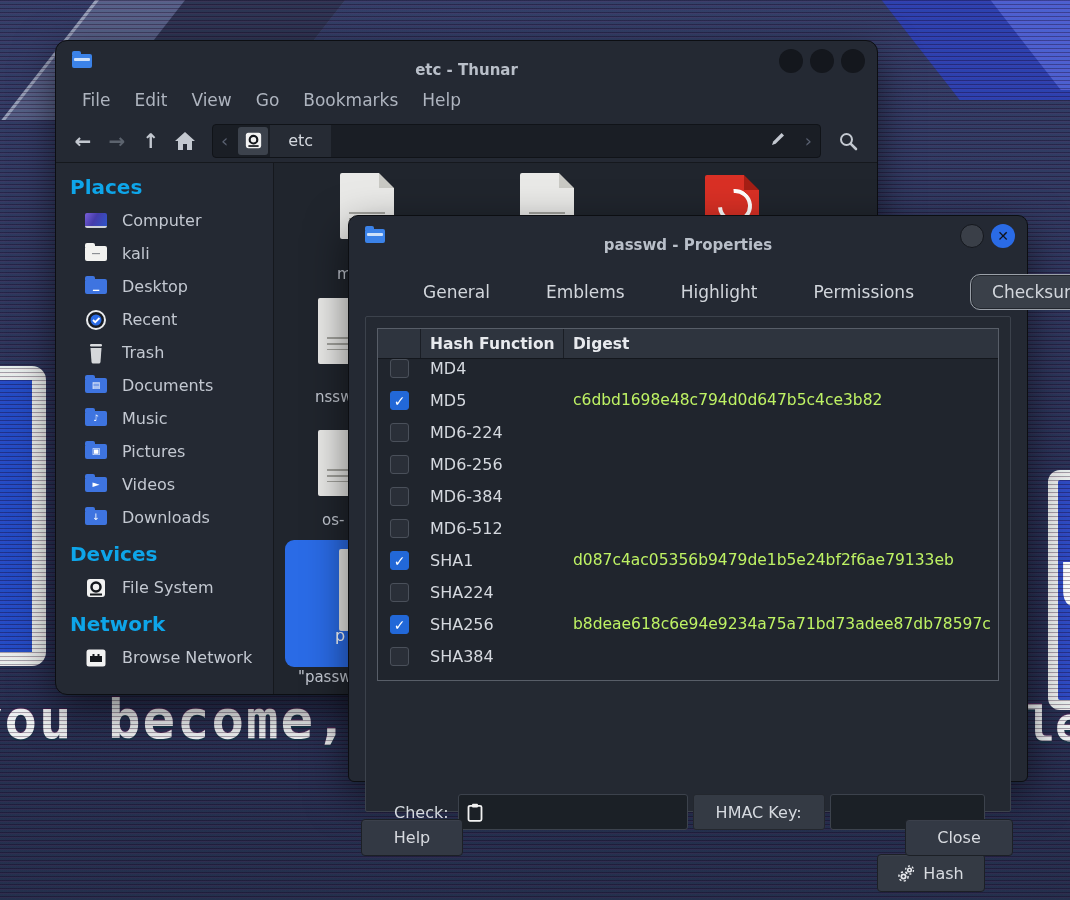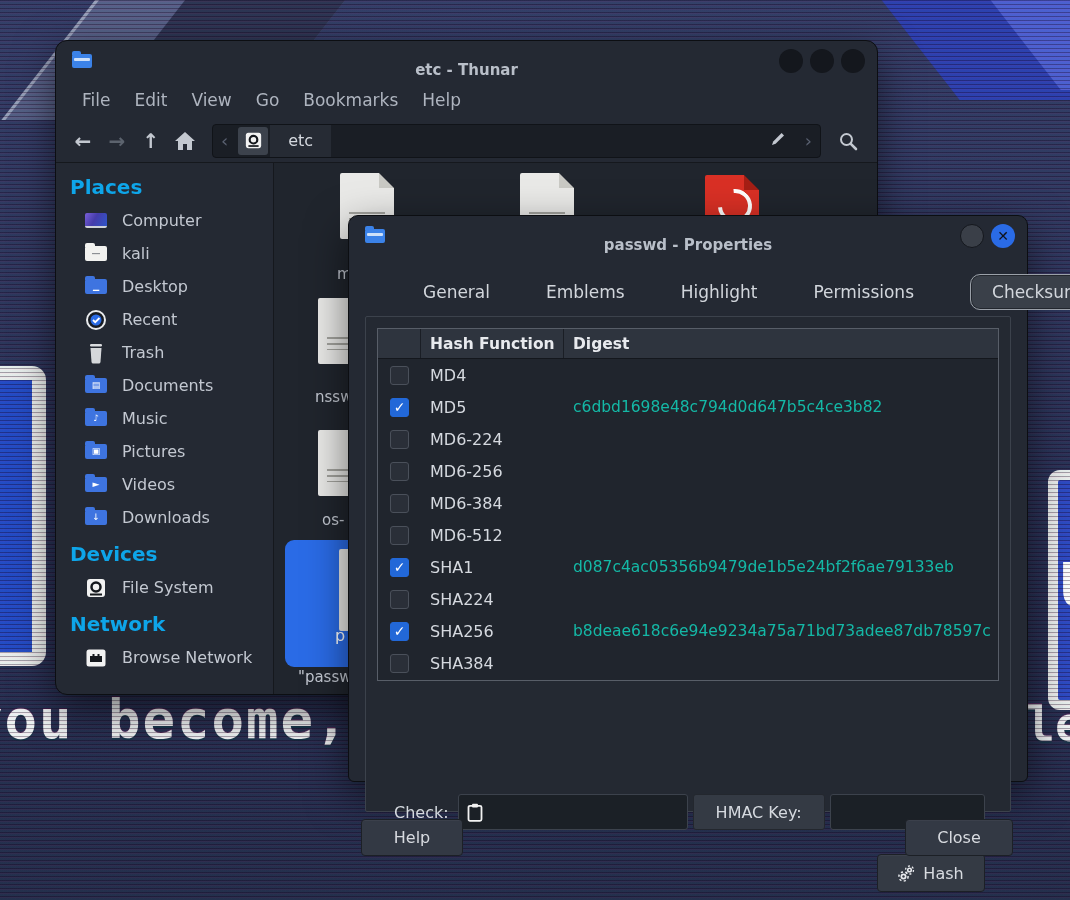--- a/index.html
+++ b/index.html
@@ -88,26 +88,26 @@
   #dlg .circle.dark { background:#3a3f48; border:1px solid #14171d; }
   #tabs { position:absolute; left:42px; top:58px; display:flex; gap:56px; align-items:center;margin-left:32px; }
   .tab { color:#d2d6dc; font-size:17px; padding:7px 0; }
   .tab.active { padding:7px 21px; background:#3a4049; border:1px solid #9aa0a8; border-radius:10px; box-shadow:inset 0 0 0 1px #23272e; }
   #page-frame { position:absolute; left:16px; right:16px; top:100px; height:496px; border:1px solid #3c424c; border-radius:2px; background:#242932; }
   #hash-table { position:absolute; left:11px; right:11px; top:11px; height:353px; border:1px solid #585e68; background:#20252d; overflow:hidden; }
   #hash-head { display:flex; height:30px; background:#2e343e; border-bottom:1px solid #14171d; font-weight:bold; color:#e8eaee; font-size:15.5px; align-items:center; }
   #hash-head .h1 { width:43px; height:100%; border-right:1px solid #1a1e25; }
   #hash-head .h2 { width:143px; height:100%; display:flex; align-items:center; padding-left:9px; border-right:1px solid #1a1e25; }
   #hash-head .h3 { flex:1; display:flex; align-items:center; padding-left:9px; }
-  .hash-row { display:flex; align-items:center; height:32px; }
+  .hash-row { display:flex; height:32px; }
   .hash-row .cbc { width:43px; display:flex; justify-content:center; }
   .cb { width:19px; height:19px; border-radius:3px; background:#2a2f38; border:1px solid #4a505a; }
   .cb.checked { background:#2268d8; border-color:#2268d8; color:#fff; font-size:14px; font-weight:bold; display:flex; align-items:center; justify-content:center; line-height:1; }
   .hash-row .name { width:143px; padding-left:9px; color:#d5d9df; font-size:16px; }
-  .hash-row .digest { flex:1; padding-left:9px; color:#14b8a6; font-size:15.5px; white-space:nowrap; overflow:hidden; }
+  .hash-row .digest { flex:1; padding-left:9px; color:#bef264; font-size:15.5px; white-space:nowrap; overflow:hidden; }
   #check-row { position:absolute; left:28px; right:25px; top:477px; height:36px; display:flex; align-items:center; gap:5px; }
   #check-label { color:#d5d9df; font-size:16px; margin-right:4px; }
   .entry { height:36px; background:#1b2026; border:1px solid #3c424c; border-radius:3px; display:flex; align-items:center; padding:0 8px; }
   #check-entry { width:230px; }
   #hmac-btn { height:36px; width:132px; background:#343a44; border:1px solid #23272e; border-radius:3px; color:#d5d9df; font-size:16px; display:flex; align-items:center; justify-content:center; }
   #hmac-entry { flex:1; }
   #hash-btn { position:absolute; right:25px; top:537px; width:108px; height:38px; background:#343a44; border:1px solid #1c2026; border-radius:4px;
     color:#d8dbe0; font-size:16px; display:flex; align-items:center; justify-content:center; gap:8px; box-shadow:inset 0 1px 0 rgba(255,255,255,.04); }
   .dlg-footer-btn { position:absolute; top:603px; height:37px; background:#333944; border:1px solid #1c2026; border-radius:4px;
     color:#d8dbe0; font-size:16px; display:flex; align-items:center; justify-content:center; box-shadow:inset 0 1px 0 rgba(255,255,255,.04); }

